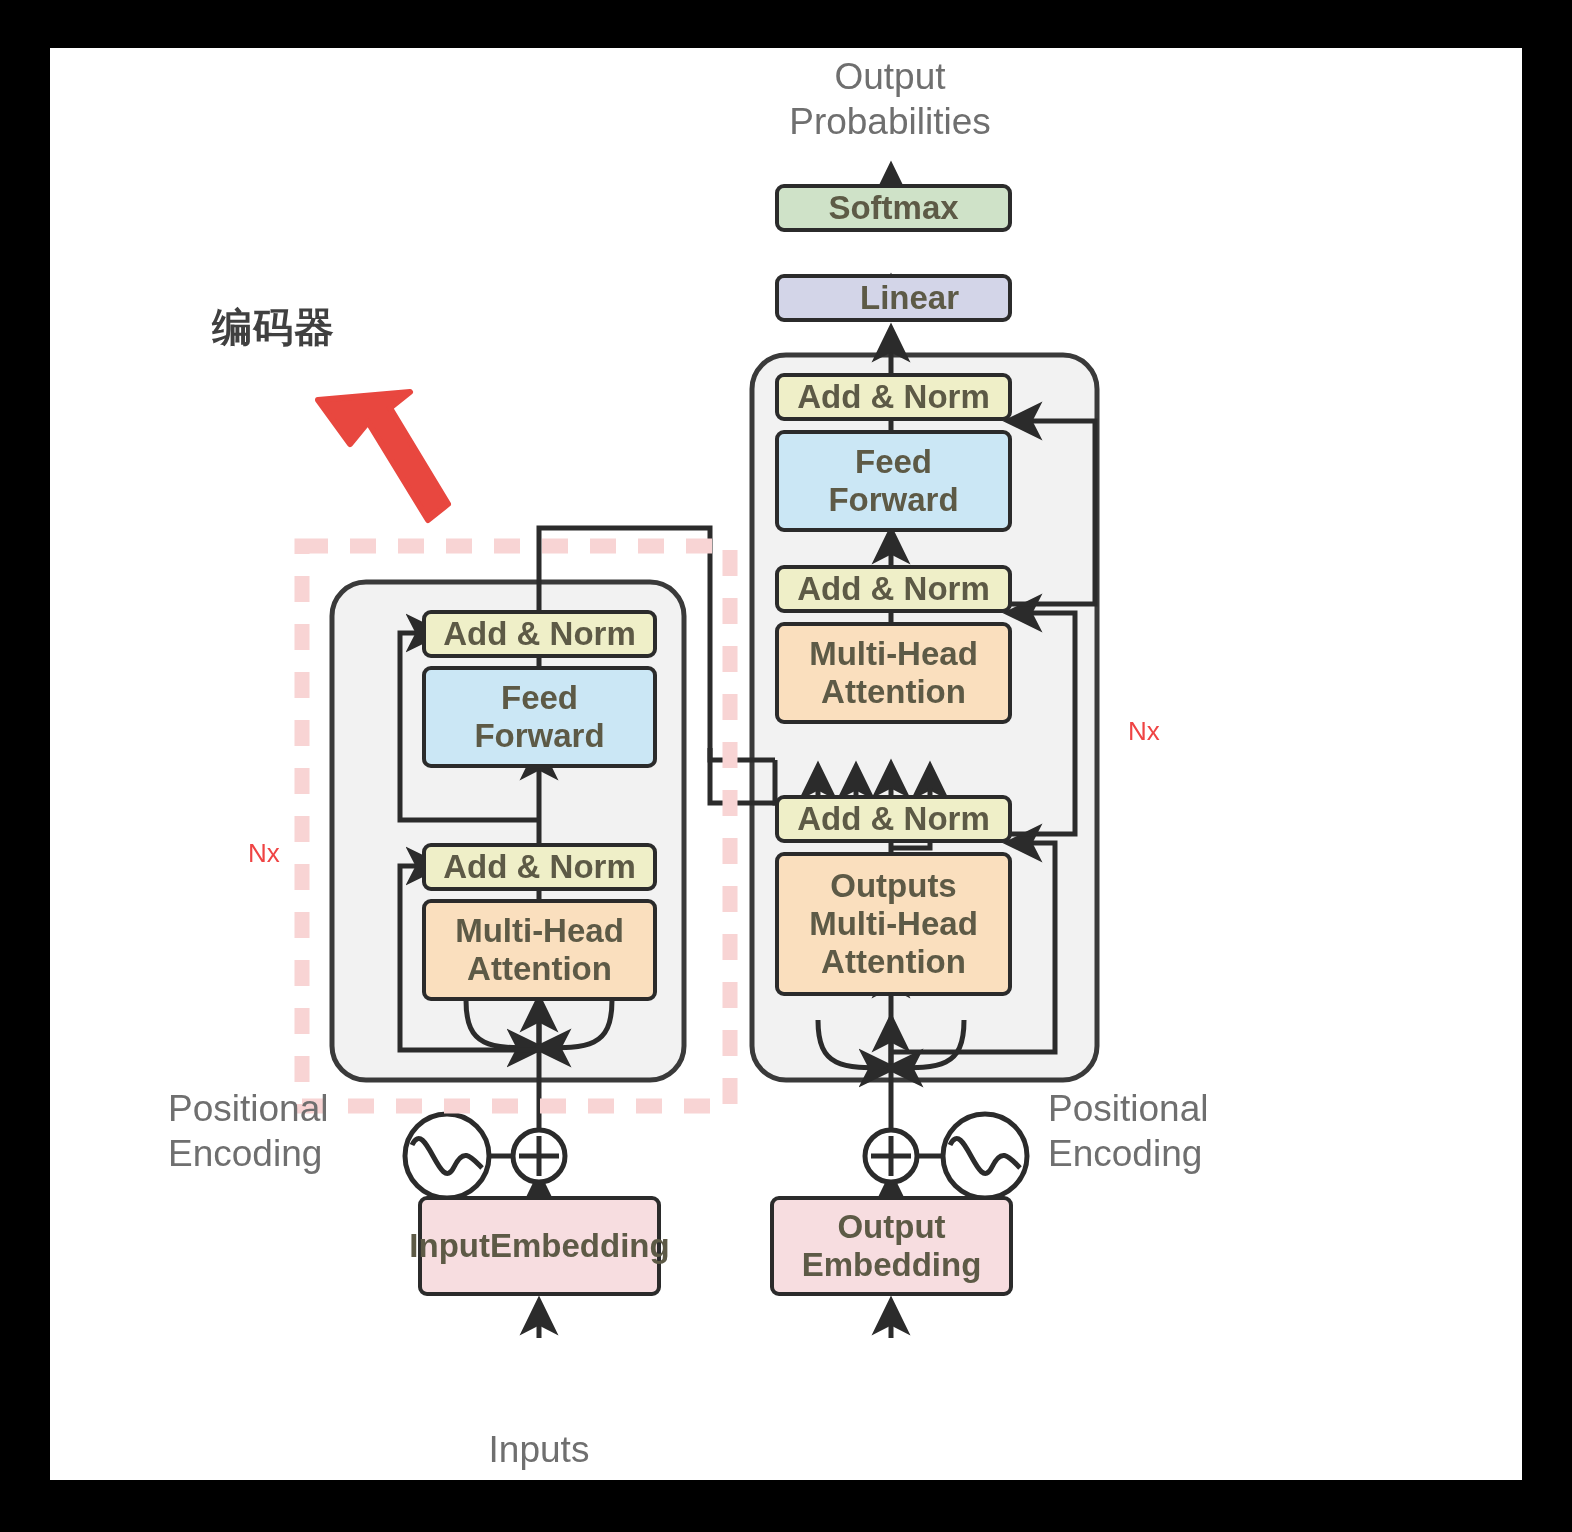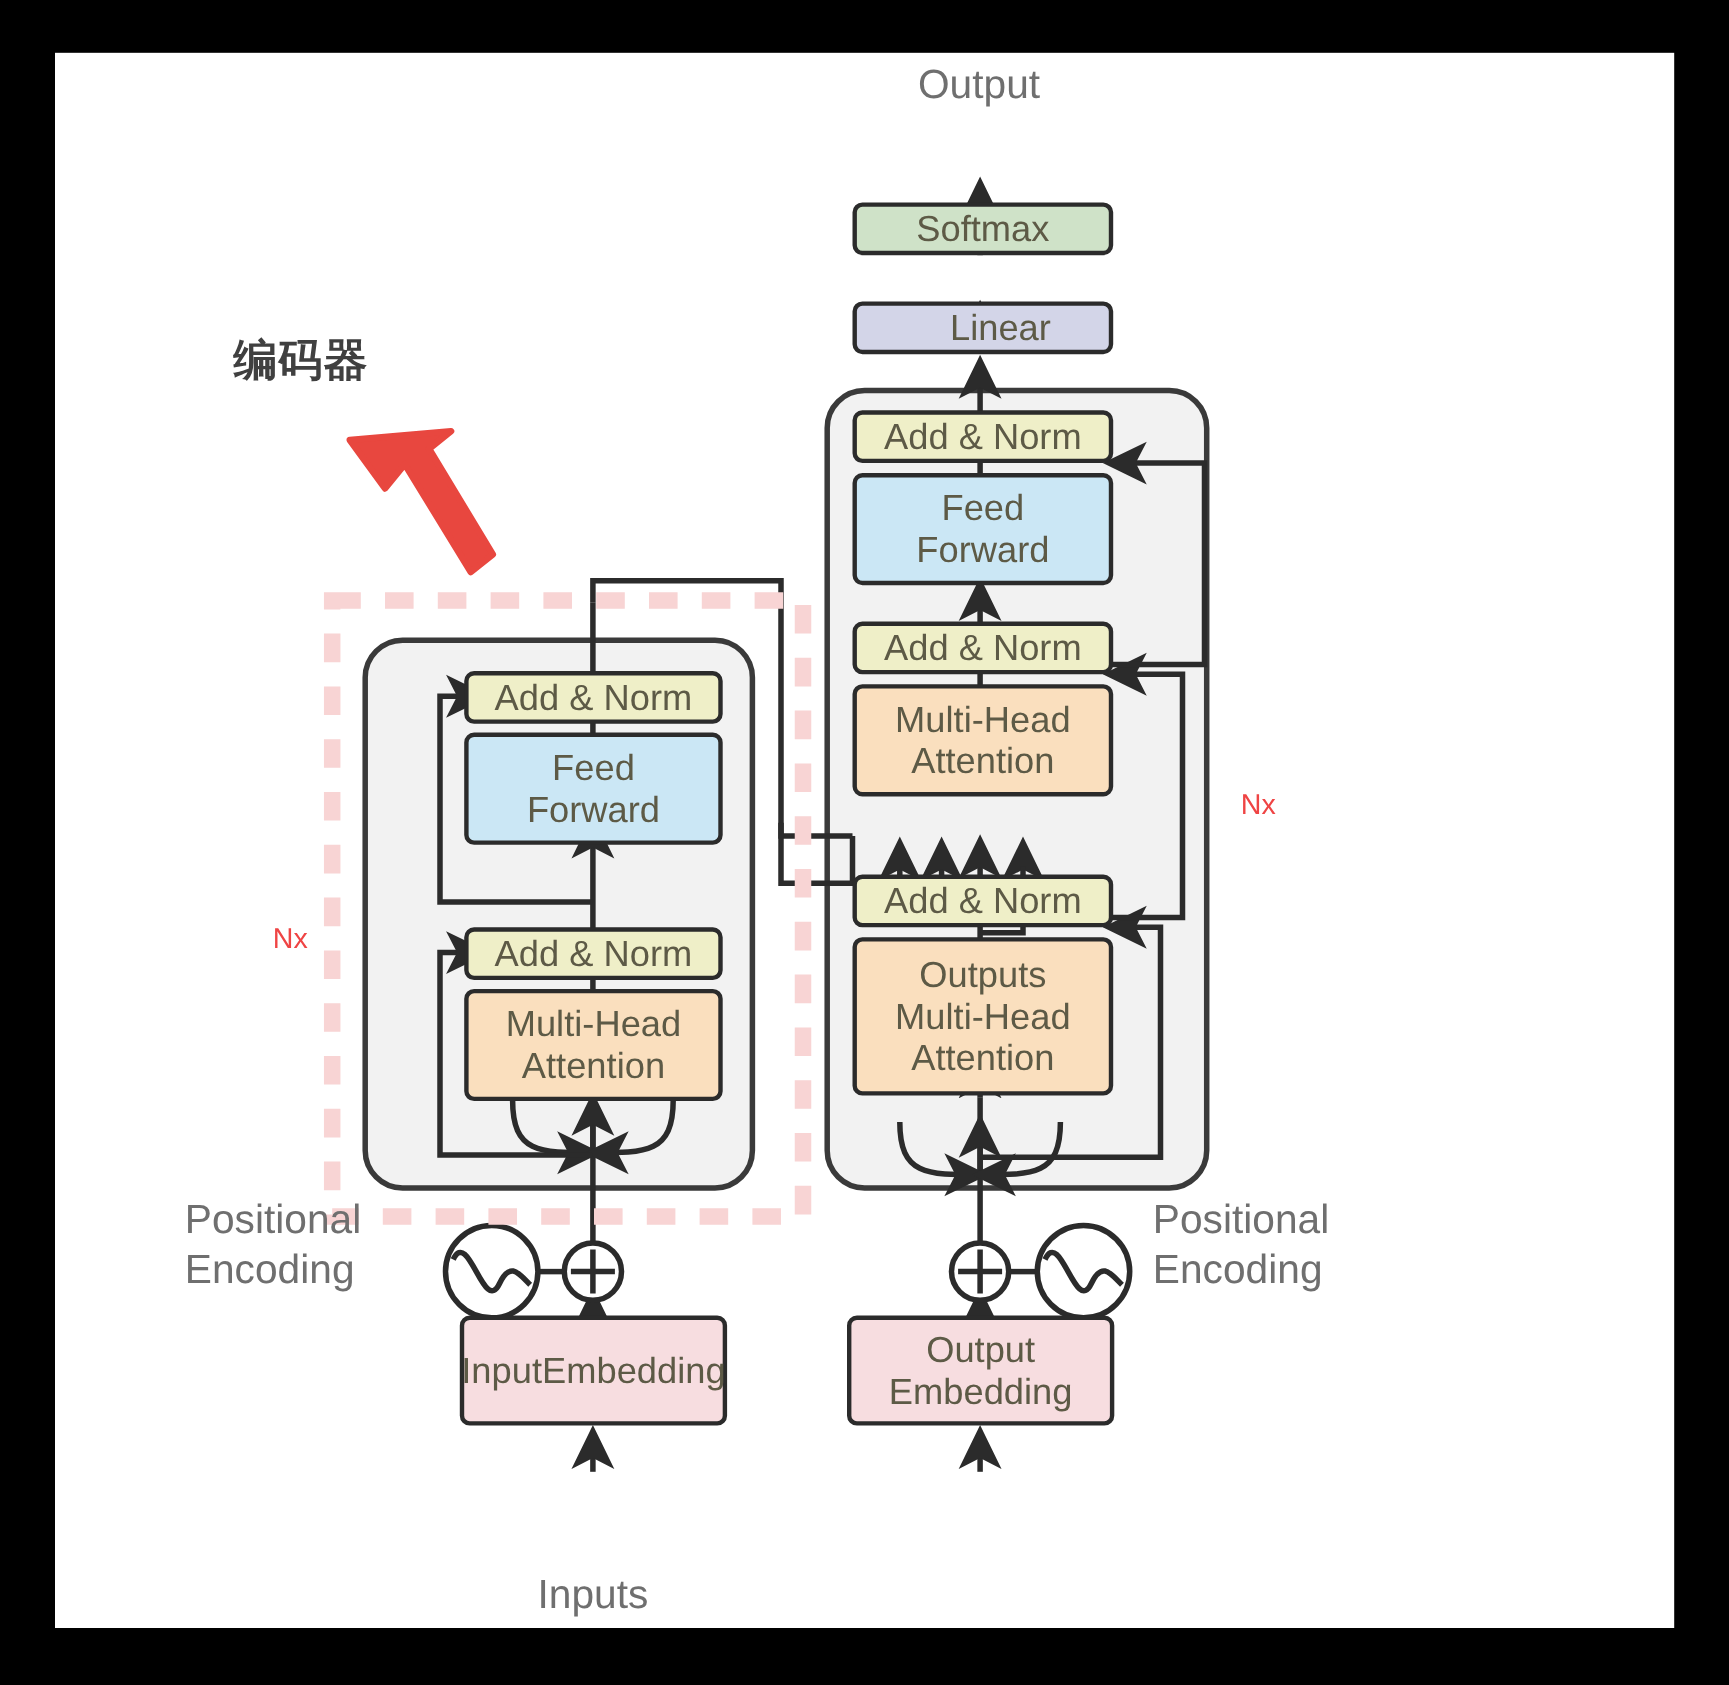--- a/index.html
+++ b/index.html
@@ -3,21 +3,21 @@
 <meta charset="utf-8">
 <style>
   html,body{margin:0;padding:0;background:#000;}
   body{width:1572px;height:1532px;font-family:"Liberation Sans",sans-serif;overflow:hidden;}
   #frame{position:absolute;left:50px;top:48px;width:1472px;height:1432px;background:#fff;overflow:hidden;}
   #canvas{position:absolute;left:0;top:0;width:1472px;height:1432px;}
   #canvas svg{position:absolute;left:0;top:0;}
   .lbl{position:absolute;color:#6f6f6f;font-size:37px;line-height:45px;text-align:center;white-space:nowrap;}
   .boxlabel{position:absolute;display:flex;align-items:center;justify-content:center;
             border:4px solid #2b2b2b;border-radius:9px;box-sizing:border-box;
-            color:#5d5a46;font-size:33px;line-height:38px;text-align:center;}
+            color:#5d5a46;font-size:33px;line-height:38px;text-align:center;font-weight:bold;}
   .nx{position:absolute;color:#ef4444;font-size:26px;}
   .cn{position:absolute;color:#404040;font-size:40px;font-weight:bold;
       font-family:"DejaVu Sans","Liberation Sans",sans-serif;letter-spacing:1px;}
 </style>
 </head>
 <body>
 
 <div id="frame">
 <div id="canvas">
 
@@ -105,20 +105,21 @@
 
     <rect x="252" y="498" width="428" height="560" fill="none" stroke="#f8d4d4" stroke-width="15" stroke-dasharray="26 22"></rect>
 
     <g>
       <path d="M268,352 L300,396 L318,374 L378,472 L398,456 L340,360 L360,344 Z" fill="#e8473f" stroke="#e8473f" stroke-width="6" stroke-linejoin="round"></path>
     </g>
   </svg>
 
   <div class="lbl" style="left:690px;top:6px;width:300px;">
     <div>Output</div>
+    <div>Probabilities</div>
   </div>
 
   <div class="boxlabel" style="left:725px;top:136px;width:237px;height:48px;background:#cfe2c8;">
     <span>Softmax</span>
   </div>
 
   <div class="boxlabel" style="left:725px;top:226px;width:237px;height:48px;background:#d3d5e8;padding-left:32px;">
     <span>Linear</span>
   </div>
 

